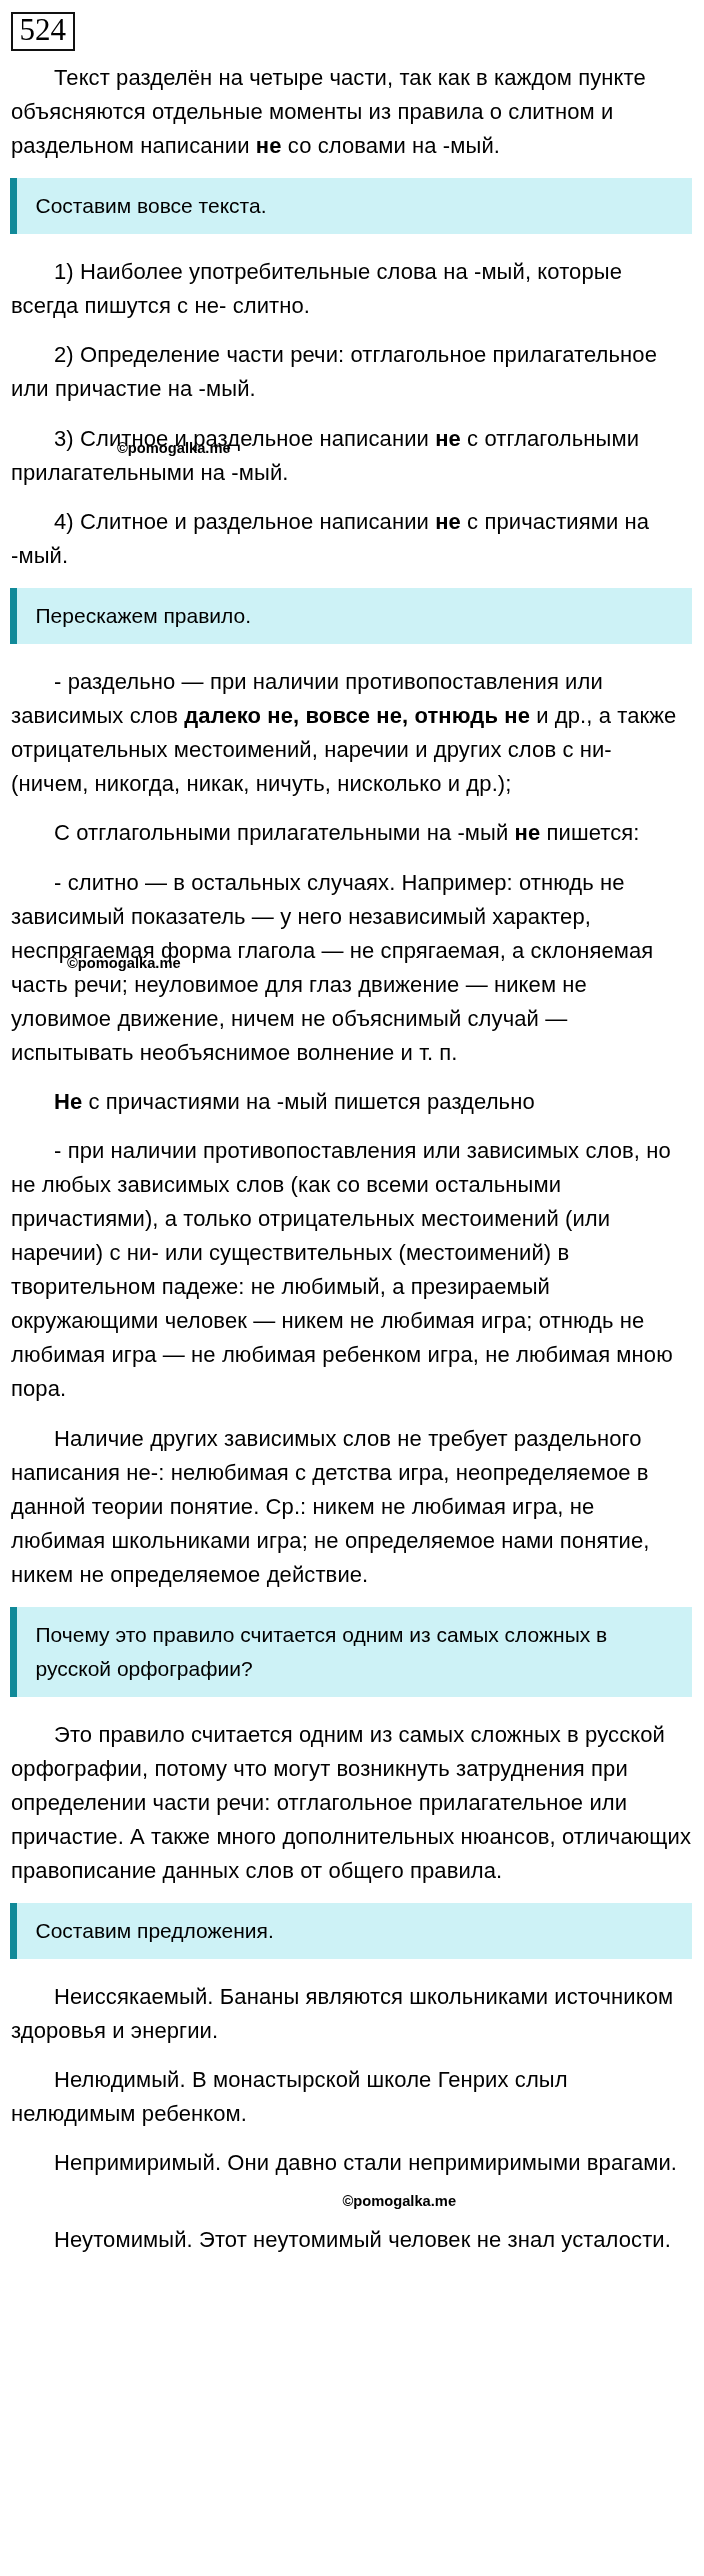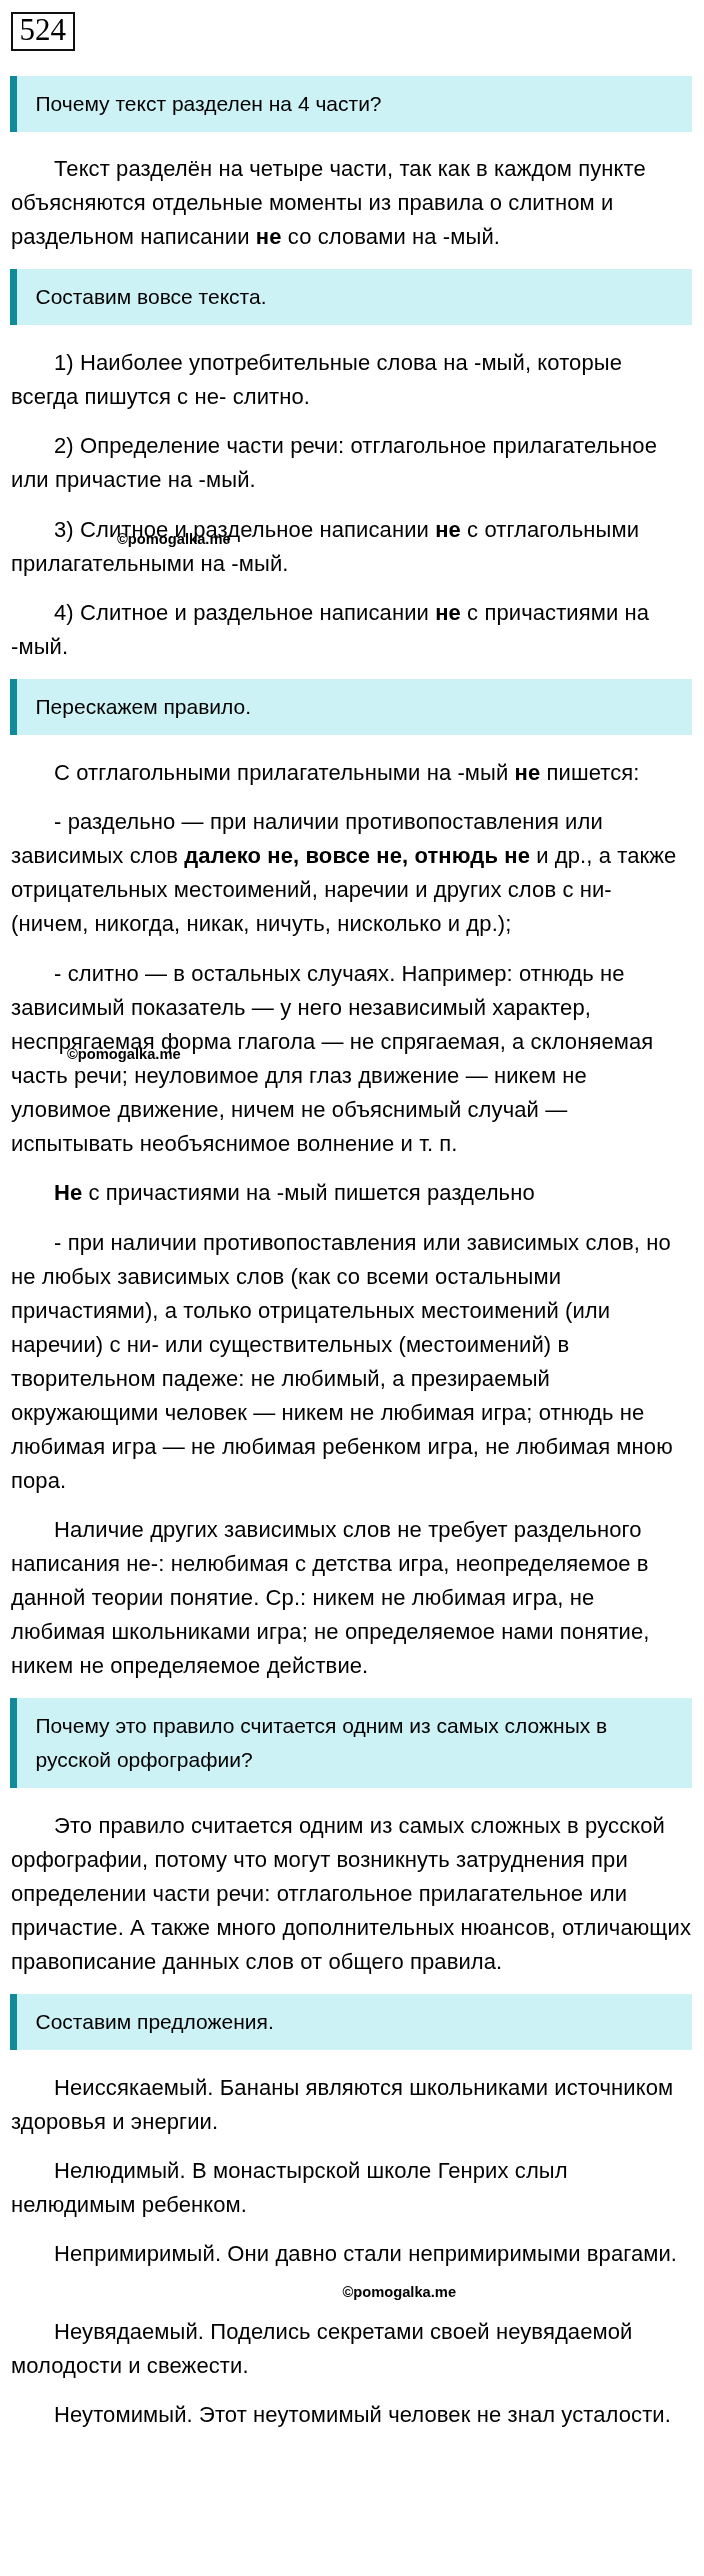--- a/index.html
+++ b/index.html
@@ -62,38 +62,36 @@
   }
 </style>
 </head>
 <body>
 
 <main>
   <div class="task-box">
     <span>524</span>
   </div>
   <section id="content">
-      <div class="banner">Почему текст разделен на 4 части?</div>
       <div class="para">Текст разделён на четыре части, так как в каждом пункте объясняются отдельные моменты из правила о слитном и раздельном написании <b>не</b> со словами на -мый.</div>
       <div class="banner">Составим вовсе текста.</div>
       <div class="para">1) Наиболее употребительные слова на -мый, которые всегда пишутся с не- слитно.</div>
       <div class="para">2) Определение части речи: отглагольное прилагательное или причастие на -мый.</div>
       <div class="para">3) Слитное и раздельное написании <b>не</b> с отглагольными прилагательными на -мый.<span class="wm" style="left: 106px; top: 19px;">©pomogalka.me</span></div>
       <div class="para">4) Слитное и раздельное написании <b>не</b> с причастиями на -мый.</div>
       <div class="banner">Перескажем правило.</div>
+      <div class="para">- раздельно — при наличии противопоставления или зависимых слов <b>далеко не, вовсе не, отнюдь не</b> и др., а также отрицательных местоимений, наречии и других слов с ни- (ничем, никогда, никак, ничуть, нисколько и др.);</div>
       <div class="para">С отглагольными прилагательными на -мый <b>не</b> пишется:</div>
-      <div class="para">- раздельно — при наличии противопоставления или зависимых слов <b>далеко не, вовсе не, отнюдь не</b> и др., а также отрицательных местоимений, наречии и других слов с ни- (ничем, никогда, никак, ничуть, нисколько и др.);</div>
       <div class="para">- слитно — в остальных случаях. Например: отнюдь не зависимый показатель — у него независимый характер, неспрягаемая форма глагола — не спрягаемая, а склоняемая часть речи; неуловимое для глаз движение — никем не уловимое движение, ничем не объяснимый случай — испытывать необъяснимое волнение и т. п.<span class="wm" style="left: 56px; top: 90px;">©pomogalka.me</span></div>
       <div class="para"><b>Не</b> с причастиями на -мый пишется раздельно</div>
       <div class="para">- при наличии противопоставления или зависимых слов, но не любых зависимых слов (как со всеми остальными причастиями), а только отрицательных местоимений (или наречии) с ни- или существительных (местоимений) в творительном падеже: не любимый, а презираемый окружающими человек — никем не любимая игра; отнюдь не любимая игра — не любимая ребенком игра, не любимая мною пора.</div>
       <div class="para">Наличие других зависимых слов не требует раздельного написания не-: нелюбимая с детства игра, неопределяемое в данной теории понятие. Ср.: никем не любимая игра, не любимая школьниками игра; не определяемое нами понятие, никем не определяемое действие.</div>
       <div class="banner">Почему это правило считается одним из самых сложных в русской орфографии?</div>
       <div class="para">Это правило считается одним из самых сложных в русской орфографии, потому что могут возникнуть затруднения при определении части речи: отглагольное прилагательное или причастие. А также много дополнительных нюансов, отличающих правописание данных слов от общего правила.</div>
       <div class="banner">Составим предложения.</div>
       <div class="para">Неиссякаемый. Бананы являются школьниками источником здоровья и энергии.</div>
       <div class="para">Нелюдимый. В монастырской школе Генрих слыл нелюдимым ребенком.</div>
       <div class="para">Непримиримый. Они давно стали непримиримыми врагами.</div>
       <div class="wm-line">©pomogalka.me</div>
-      <div class="para">Неувядаемый. Поделись секретами своей неувядаемой молодости и свежести.</div>
       <div class="para">Неутомимый. Этот неутомимый человек не знал усталости.</div>
     </section>
 </main>
 
 
 </body></html>

